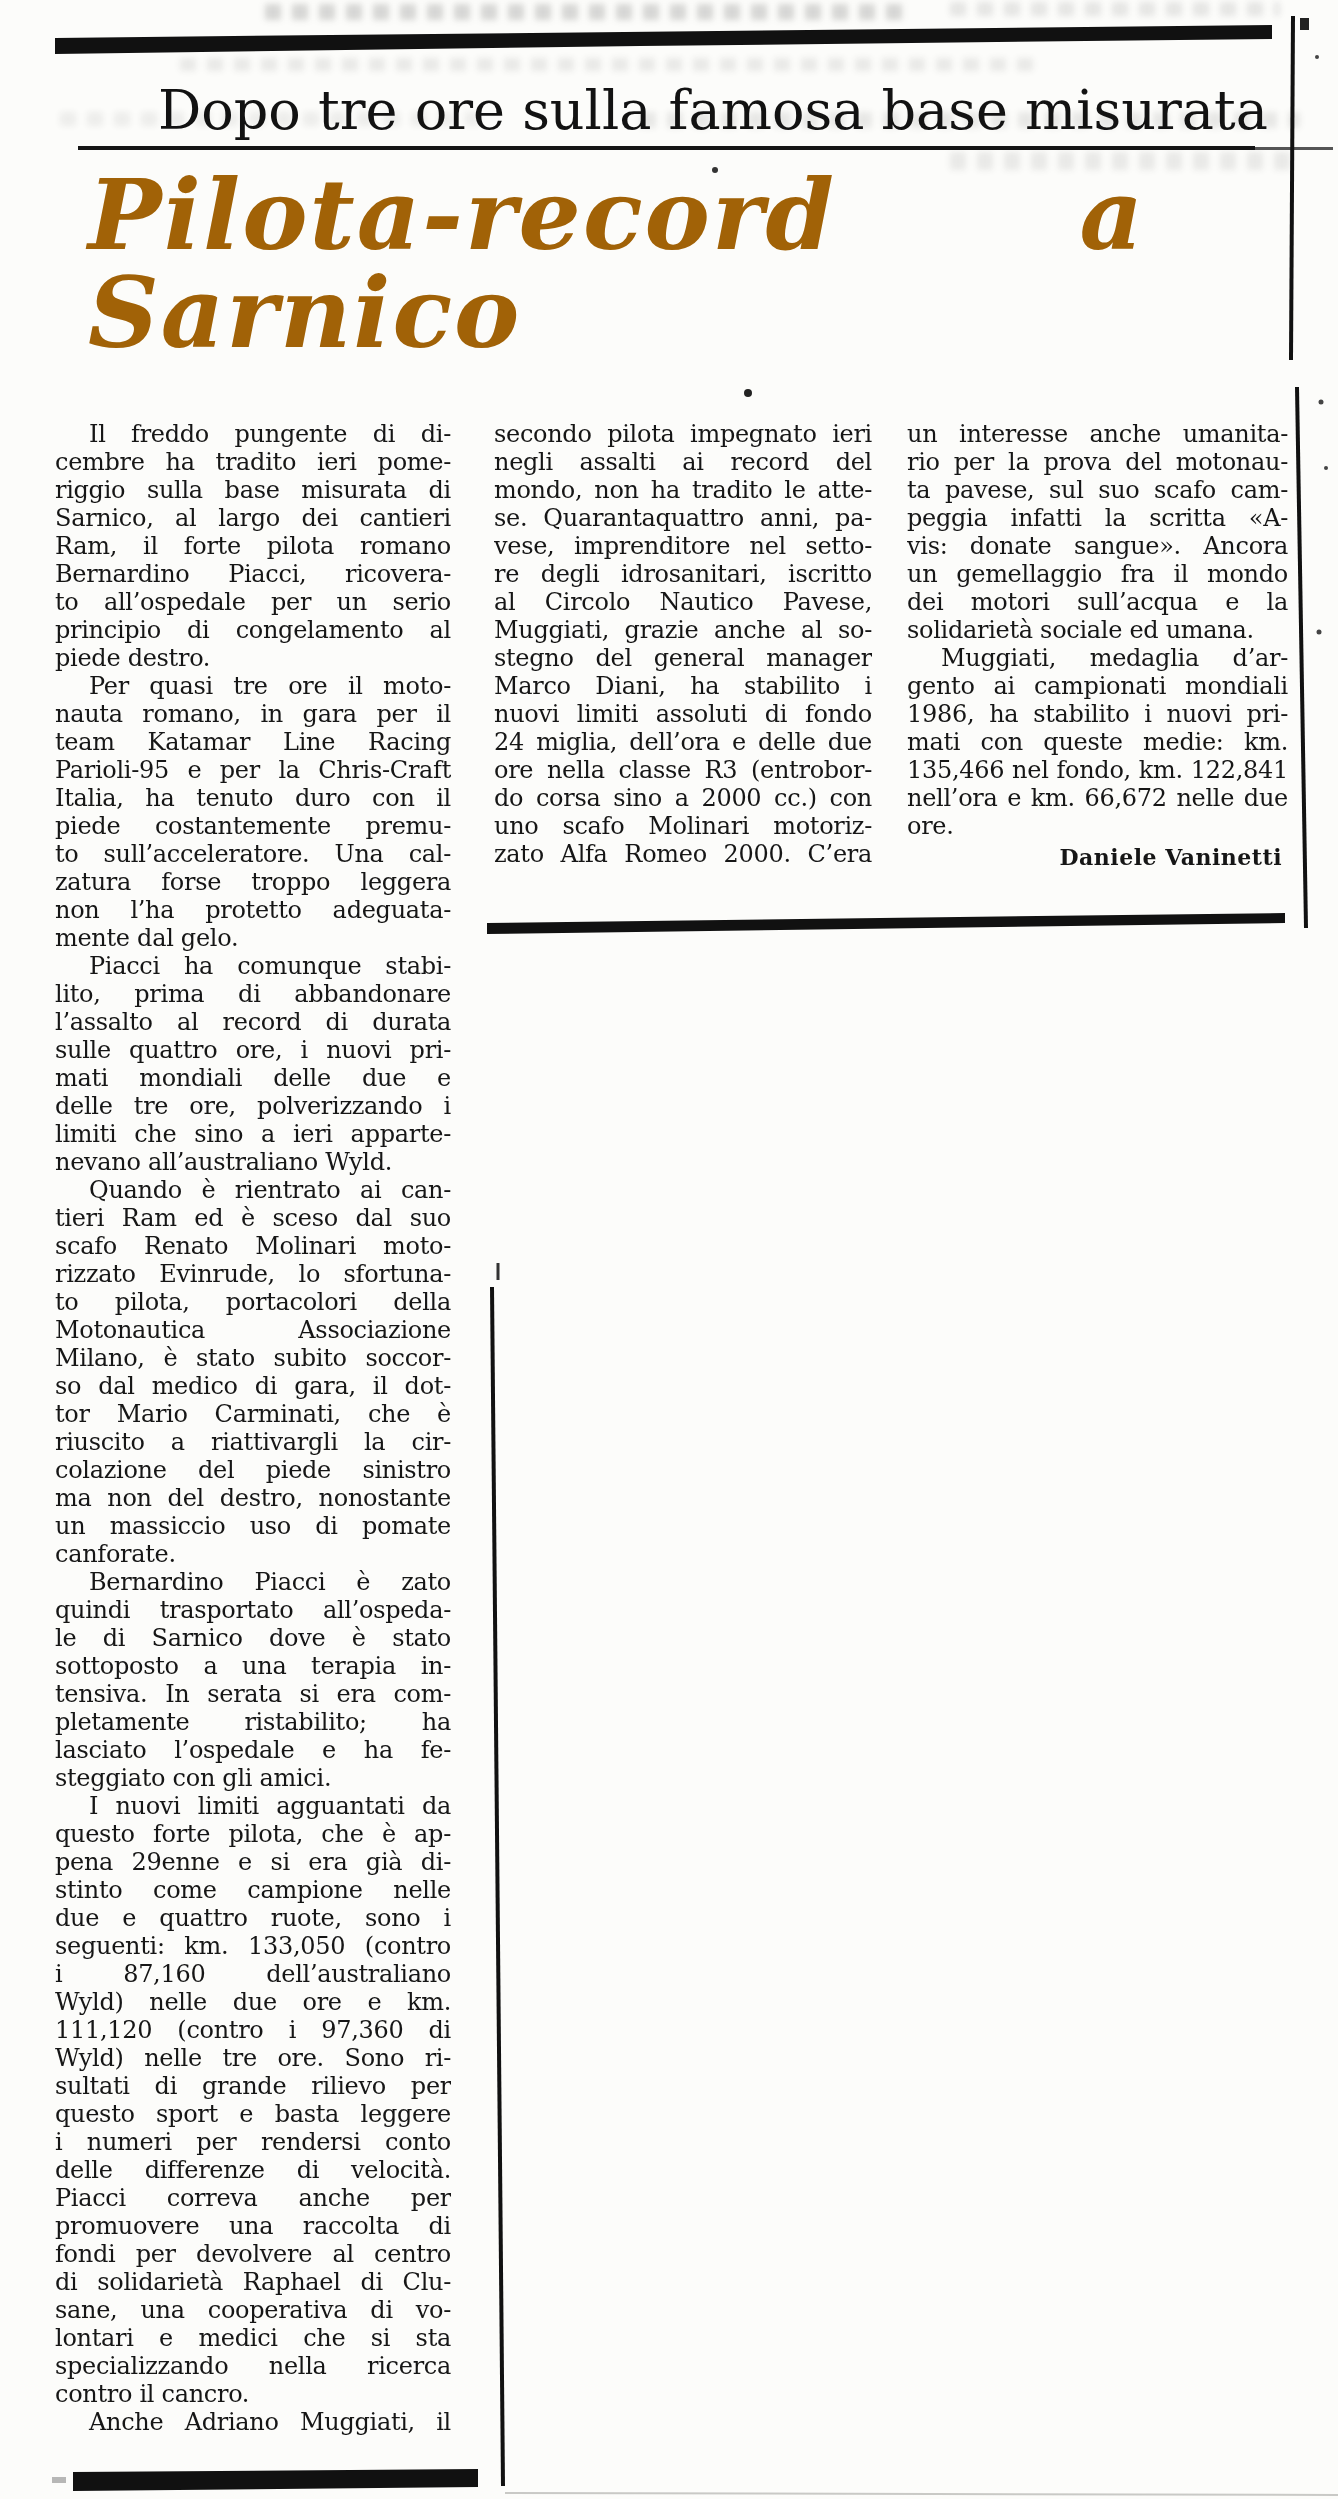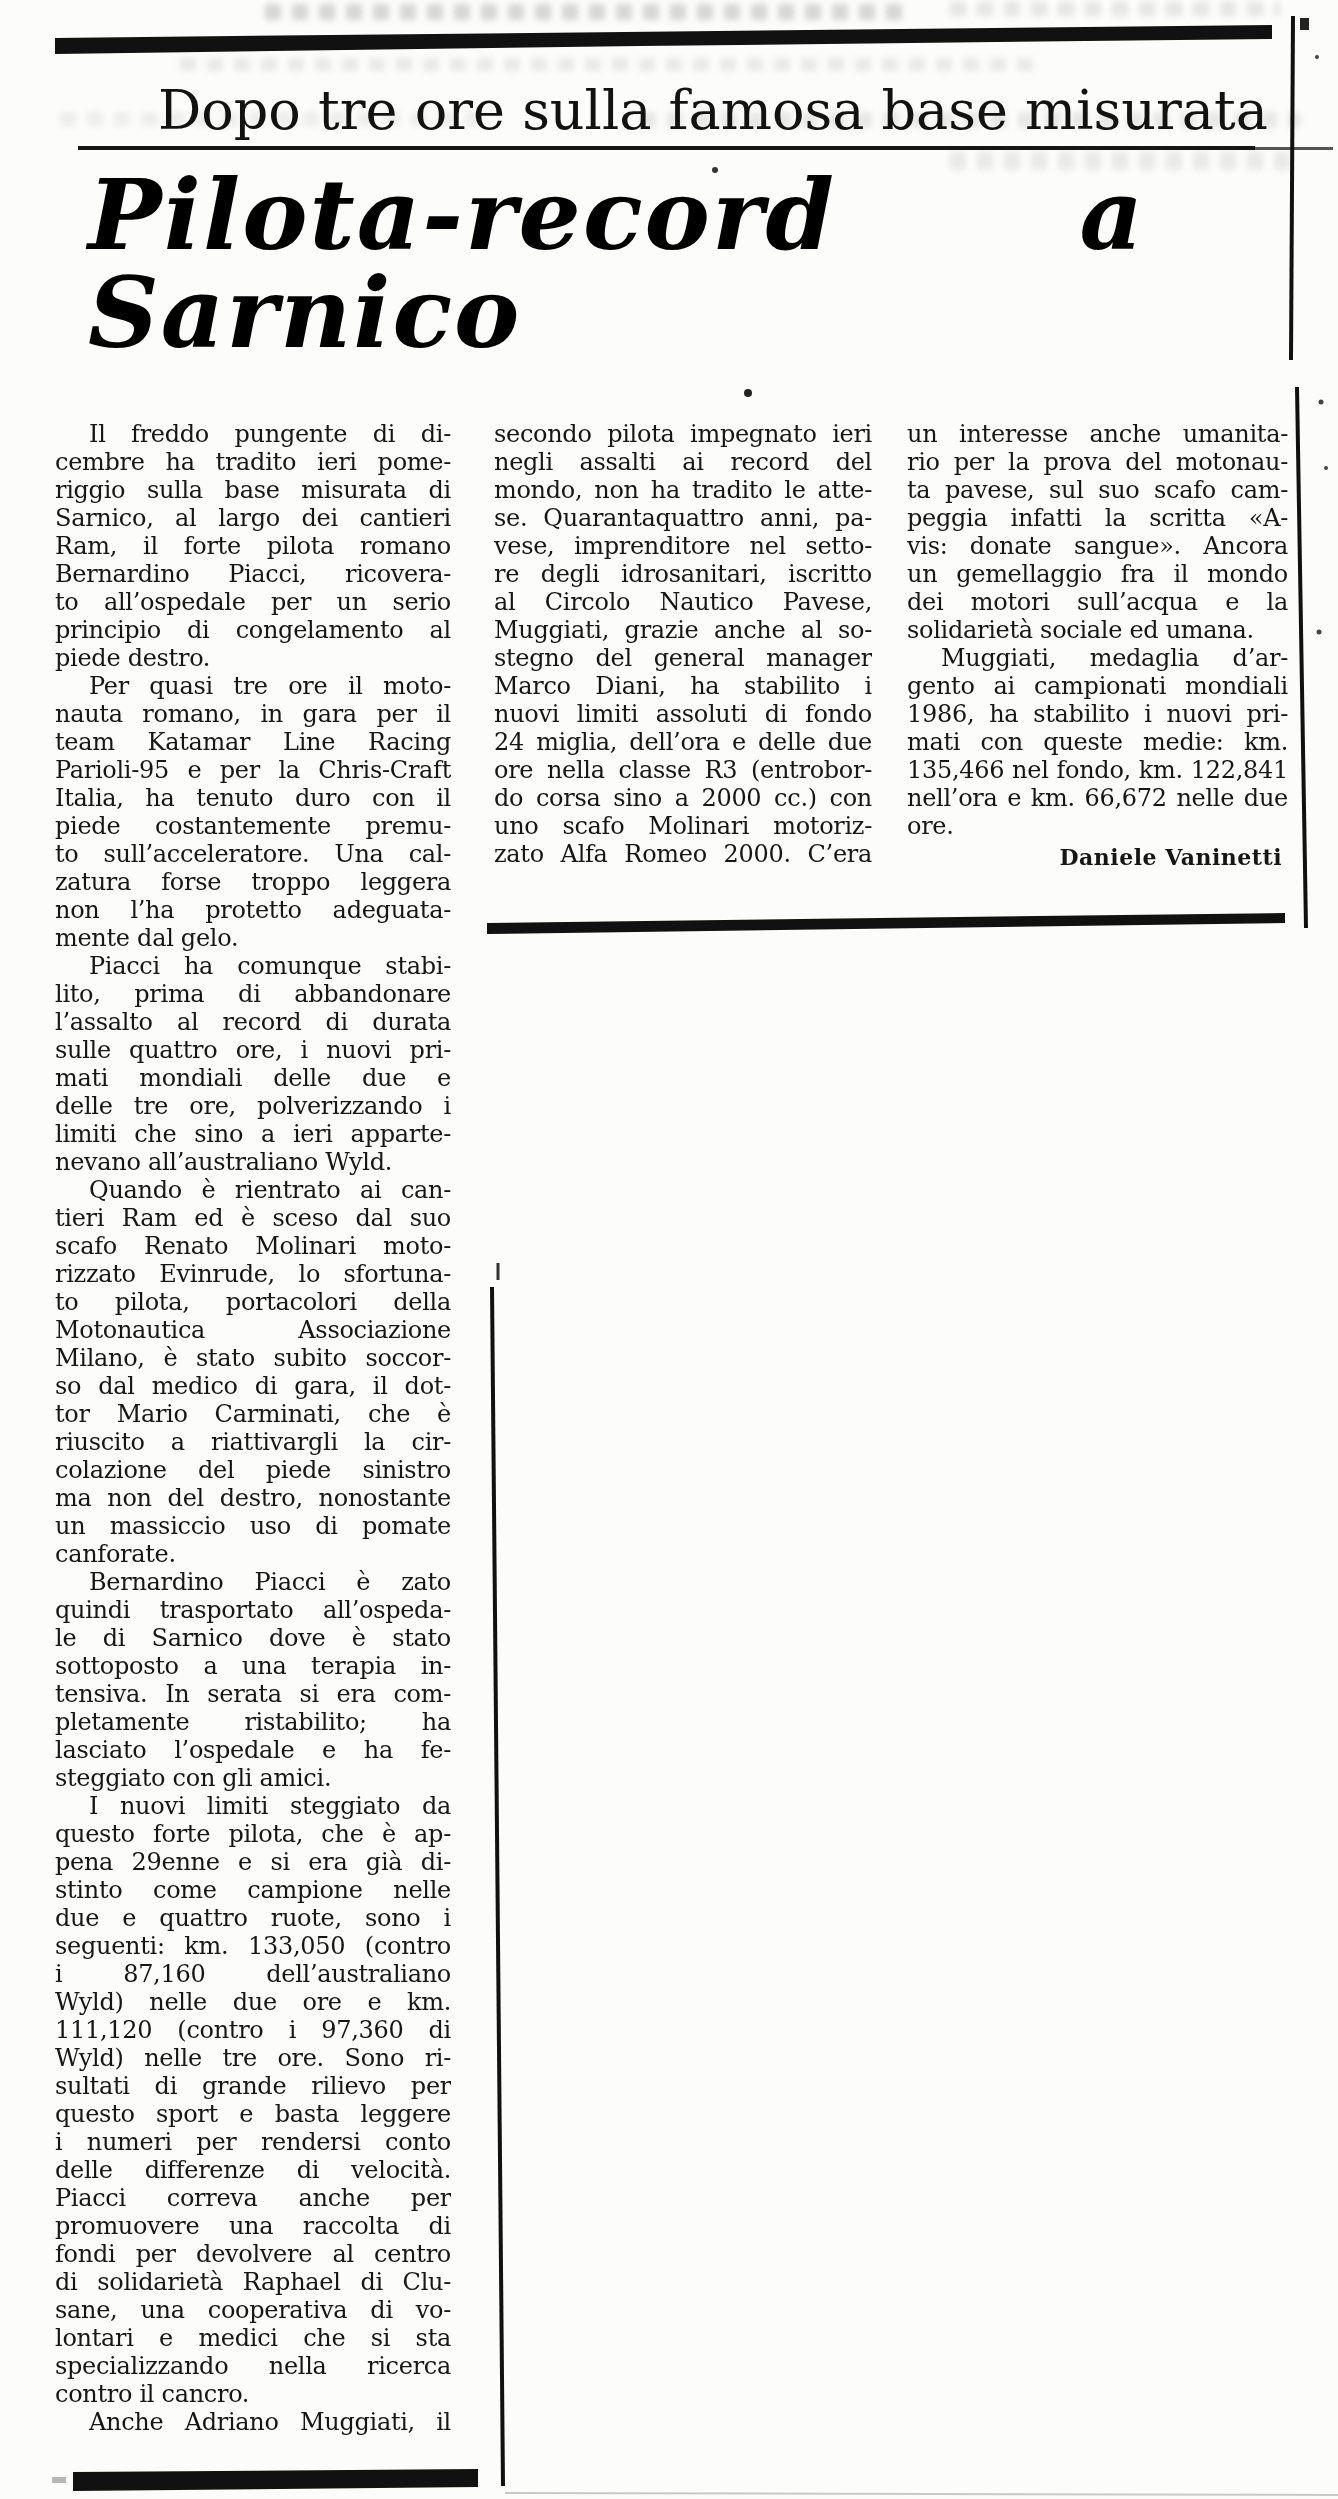--- a/index.html
+++ b/index.html
@@ -12,21 +12,21 @@
   }
   
   .kicker {
     position:absolute; left:158px; top:80px; width:1087px;
     font-size:54px; line-height:1.15; white-space:nowrap;
     text-align:justify; text-align-last:justify;
     color:#121212;
   }
   .kicker-rule { position:absolute; left:78px; top:146px; width:1177px; height:4px; background:#151515; }
   .kicker-rule-ext { position:absolute; left:1255px; top:147px; width:78px; height:3px; background:#555; }
-  .headline { position:absolute; font-weight:bold; font-style:italic; line-height:1; color:#000000; }
+  .headline { position:absolute; font-weight:bold; font-style:italic; line-height:1; color:#a16207; }
   .headline.l1 { left:88px; top:166px; width:1057px; font-size:98px; letter-spacing:2px; text-align:justify; text-align-last:justify; }
   .headline.l2 { left:84px; top:282px; width:1196px; font-size:98px; letter-spacing:5px; text-align:justify; text-align-last:justify; }
   
   .col { position:absolute; top:420px; font-size:24px; line-height:28px; letter-spacing:-0.3px; }
   .col-1 { left:55px;  width:396px; }
   .col-2 { left:494px; width:378px; }
   .col-3 { left:907px; width:381px; }
   .line { height:28px; overflow:hidden; }
   .jl { text-align:justify; text-align-last:justify; }
   .ind { text-indent:34px; }
@@ -102,21 +102,21 @@
       <div class="line jl">un massiccio uso di pomate</div>
       <div class="line">canforate.</div>
       <div class="line jl ind">Bernardino Piacci è zato</div>
       <div class="line jl">quindi trasportato all’ospeda-</div>
       <div class="line jl">le di Sarnico dove è stato</div>
       <div class="line jl">sottoposto a una terapia in-</div>
       <div class="line jl">tensiva. In serata si era com-</div>
       <div class="line jl">pletamente ristabilito; ha</div>
       <div class="line jl">lasciato l’ospedale e ha fe-</div>
       <div class="line">steggiato con gli amici.</div>
-      <div class="line jl ind">I nuovi limiti steggiato da</div>
+      <div class="line jl ind">I nuovi limiti agguantati da</div>
       <div class="line jl">questo forte pilota, che è ap-</div>
       <div class="line jl">pena 29enne e si era già di-</div>
       <div class="line jl">stinto come campione nelle</div>
       <div class="line jl">due e quattro ruote, sono i</div>
       <div class="line jl">seguenti: km. 133,050 (contro</div>
       <div class="line jl">i 87,160 dell’australiano</div>
       <div class="line jl">Wyld) nelle due ore e km.</div>
       <div class="line jl">111,120 (contro i 97,360 di</div>
       <div class="line jl">Wyld) nelle tre ore. Sono ri-</div>
       <div class="line jl">sultati di grande rilievo per</div>

